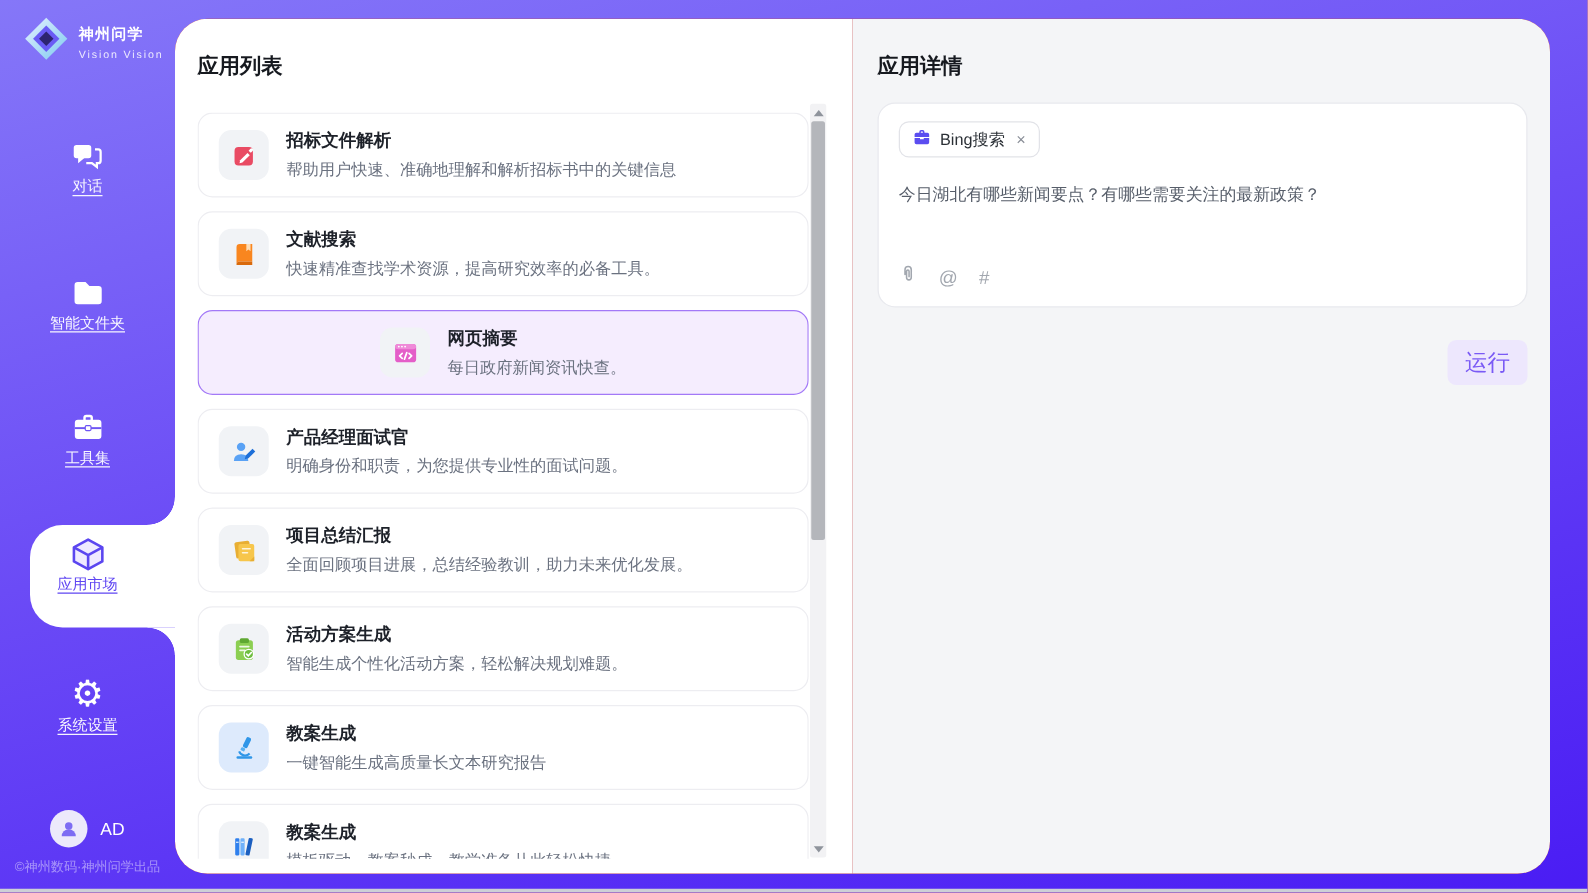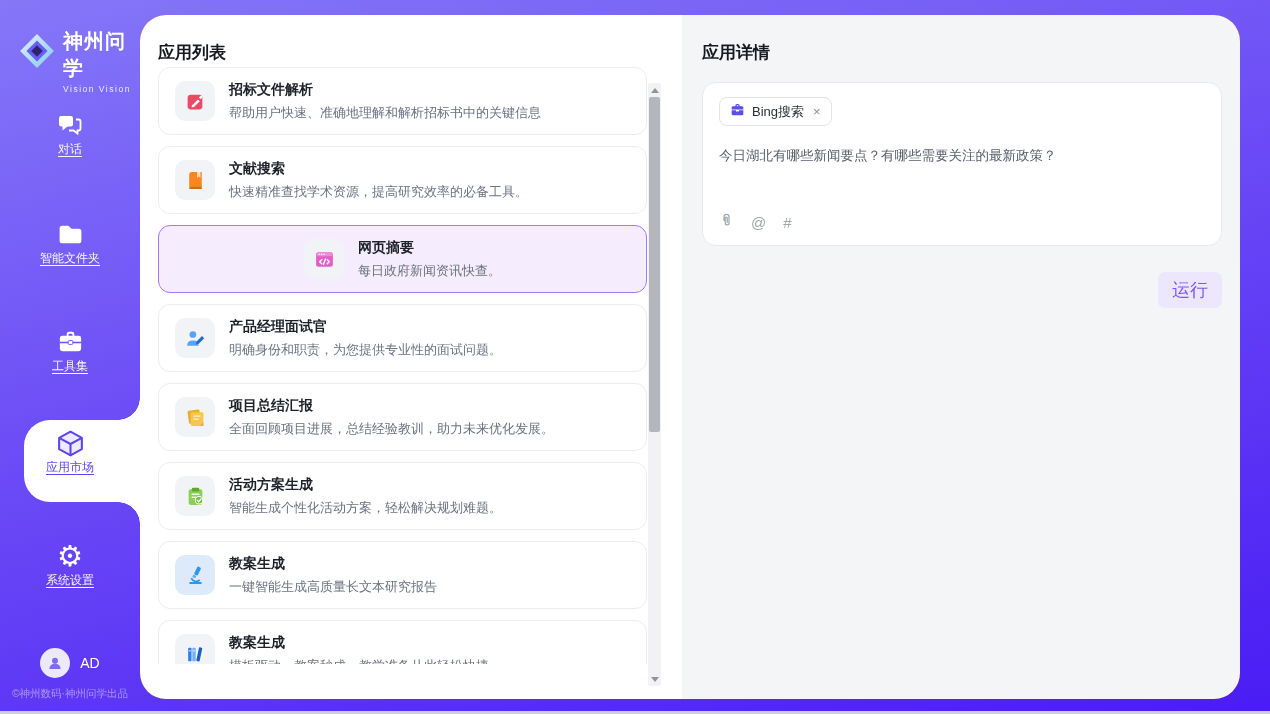--- a/index.html
+++ b/index.html
@@ -7,21 +7,21 @@
   body {
     font-family:"Liberation Sans","DejaVu Sans",sans-serif;
     background:linear-gradient(165deg,#8577F8 0%,#6b4bf6 45%,#4A1CF4 100%);
     position:relative; color:#1d2129;
   }
   .bottom-strip { position:absolute; left:0; right:0; bottom:0; height:3px; background:#cdd0d6; }
 
   
   .sidebar { position:absolute; left:0; top:0; width:140px; height:714px; }
   .logo-row { position:absolute; top:12px; left:18px; display:flex; align-items:center; gap:7px; }
-  .logo-text .t1 { color:#fff; font-size:20px; font-weight:700; letter-spacing:1px;margin-top:16px; }
+  .logo-text .t1 { color:#fff; font-size:12px; font-weight:700; letter-spacing:1px; }
   .logo-text .t2 { color:rgba(255,255,255,.85); font-size:8.5px; letter-spacing:1.5px; margin-top:2px; }
   .nav-item { position:absolute; left:0; width:140px; text-align:center; cursor:pointer; }
   .nav-item .nico { height:30px; display:flex; align-items:center; justify-content:center; }
   .nav-item .nlabel {
     margin-top:1px; font-size:12px; color:rgba(255,255,255,.95);
     text-decoration:underline; text-underline-offset:3px; text-decoration-thickness:1px;
   }
   .gear-glyph { font-size:29px; color:#fff; line-height:30px; }
   .active-blob { position:absolute; left:24px; top:420px; width:116px; height:82px; background:#fff; border-radius:26px 0 0 26px; }
   .fillet-top { position:absolute; right:0; top:398px; width:22px; height:22px;
@@ -37,21 +37,21 @@
 
   
   .content { position:absolute; left:140px; top:15px; width:1100px; height:684px;
     background:#b91c1c; border-radius:26px; overflow:hidden; display:flex; }
   .left-pane  { width:542px; background:#fff; position:relative; flex:none; }
   .right-pane { flex:1; background:#f4f5f7; position:relative; }
   .pane-title { position:absolute; top:26px; left:18px; font-size:17px; font-weight:700; color:#16191f; }
   .right-pane .pane-title { left:20px; }
 
   
-  .list-viewport { position:absolute; left:18px; top:52px; width:489px; height:597px; overflow:hidden; }
+  .list-viewport { position:absolute; left:18px; top:75px; width:489px; height:597px; overflow:hidden; }
   .card { width:489px; height:68px; margin-bottom:11px; background:#fff; border:1px solid #ededf1;
     border-radius:12px; display:flex; align-items:center; gap:14px; padding:0 16px; cursor:pointer; }
   .card.sel { background:#F5EDFE; border:1.5px solid #A379F7;justify-content:center; }
   .tile { width:40px; height:40px; border-radius:10px; background:#f1f3f6; flex:none;
     display:flex; align-items:center; justify-content:center; }
   .tile.blue-bg { background:#ddeafc; }
   .iname { font-size:14px; font-weight:700; color:#1d2129; }
   .idesc { font-size:13px; color:#6b7280; margin-top:5px; }
 
   

